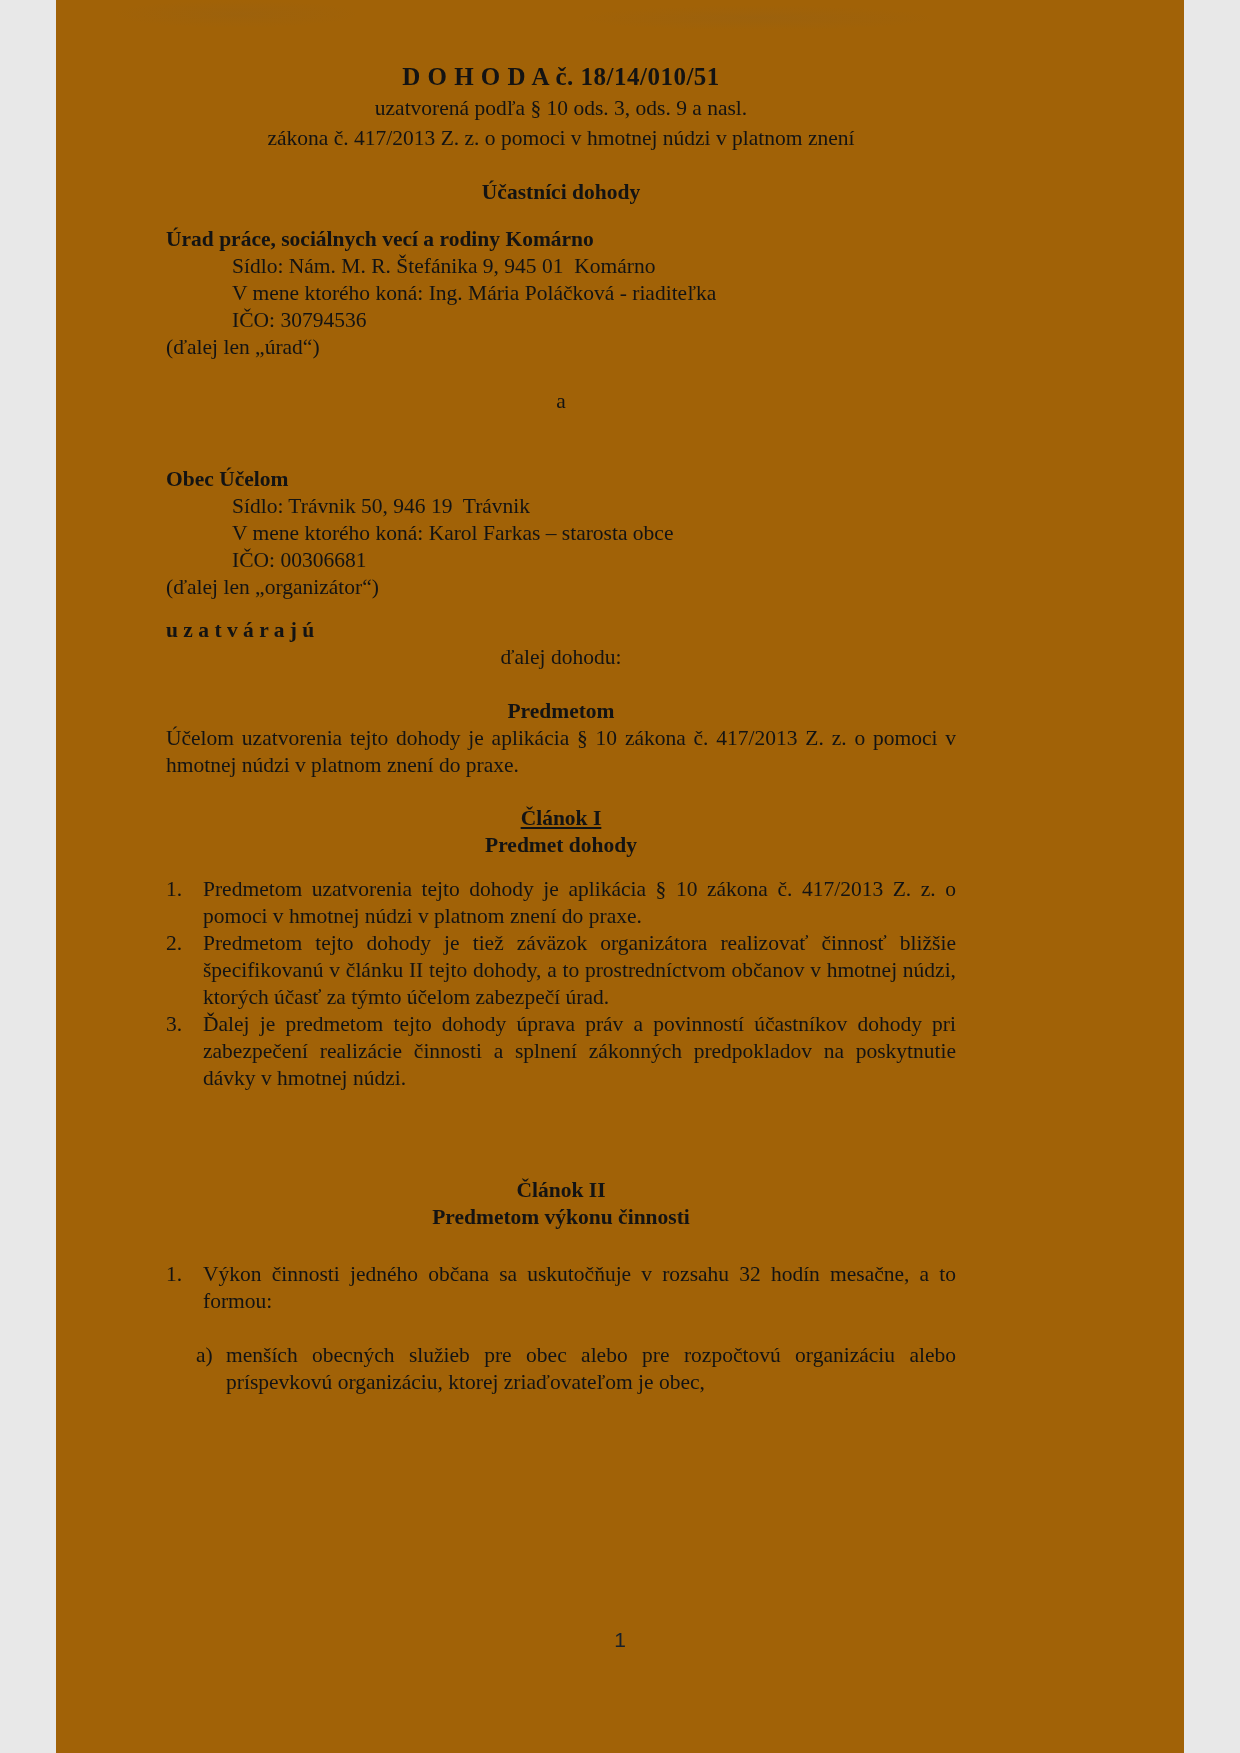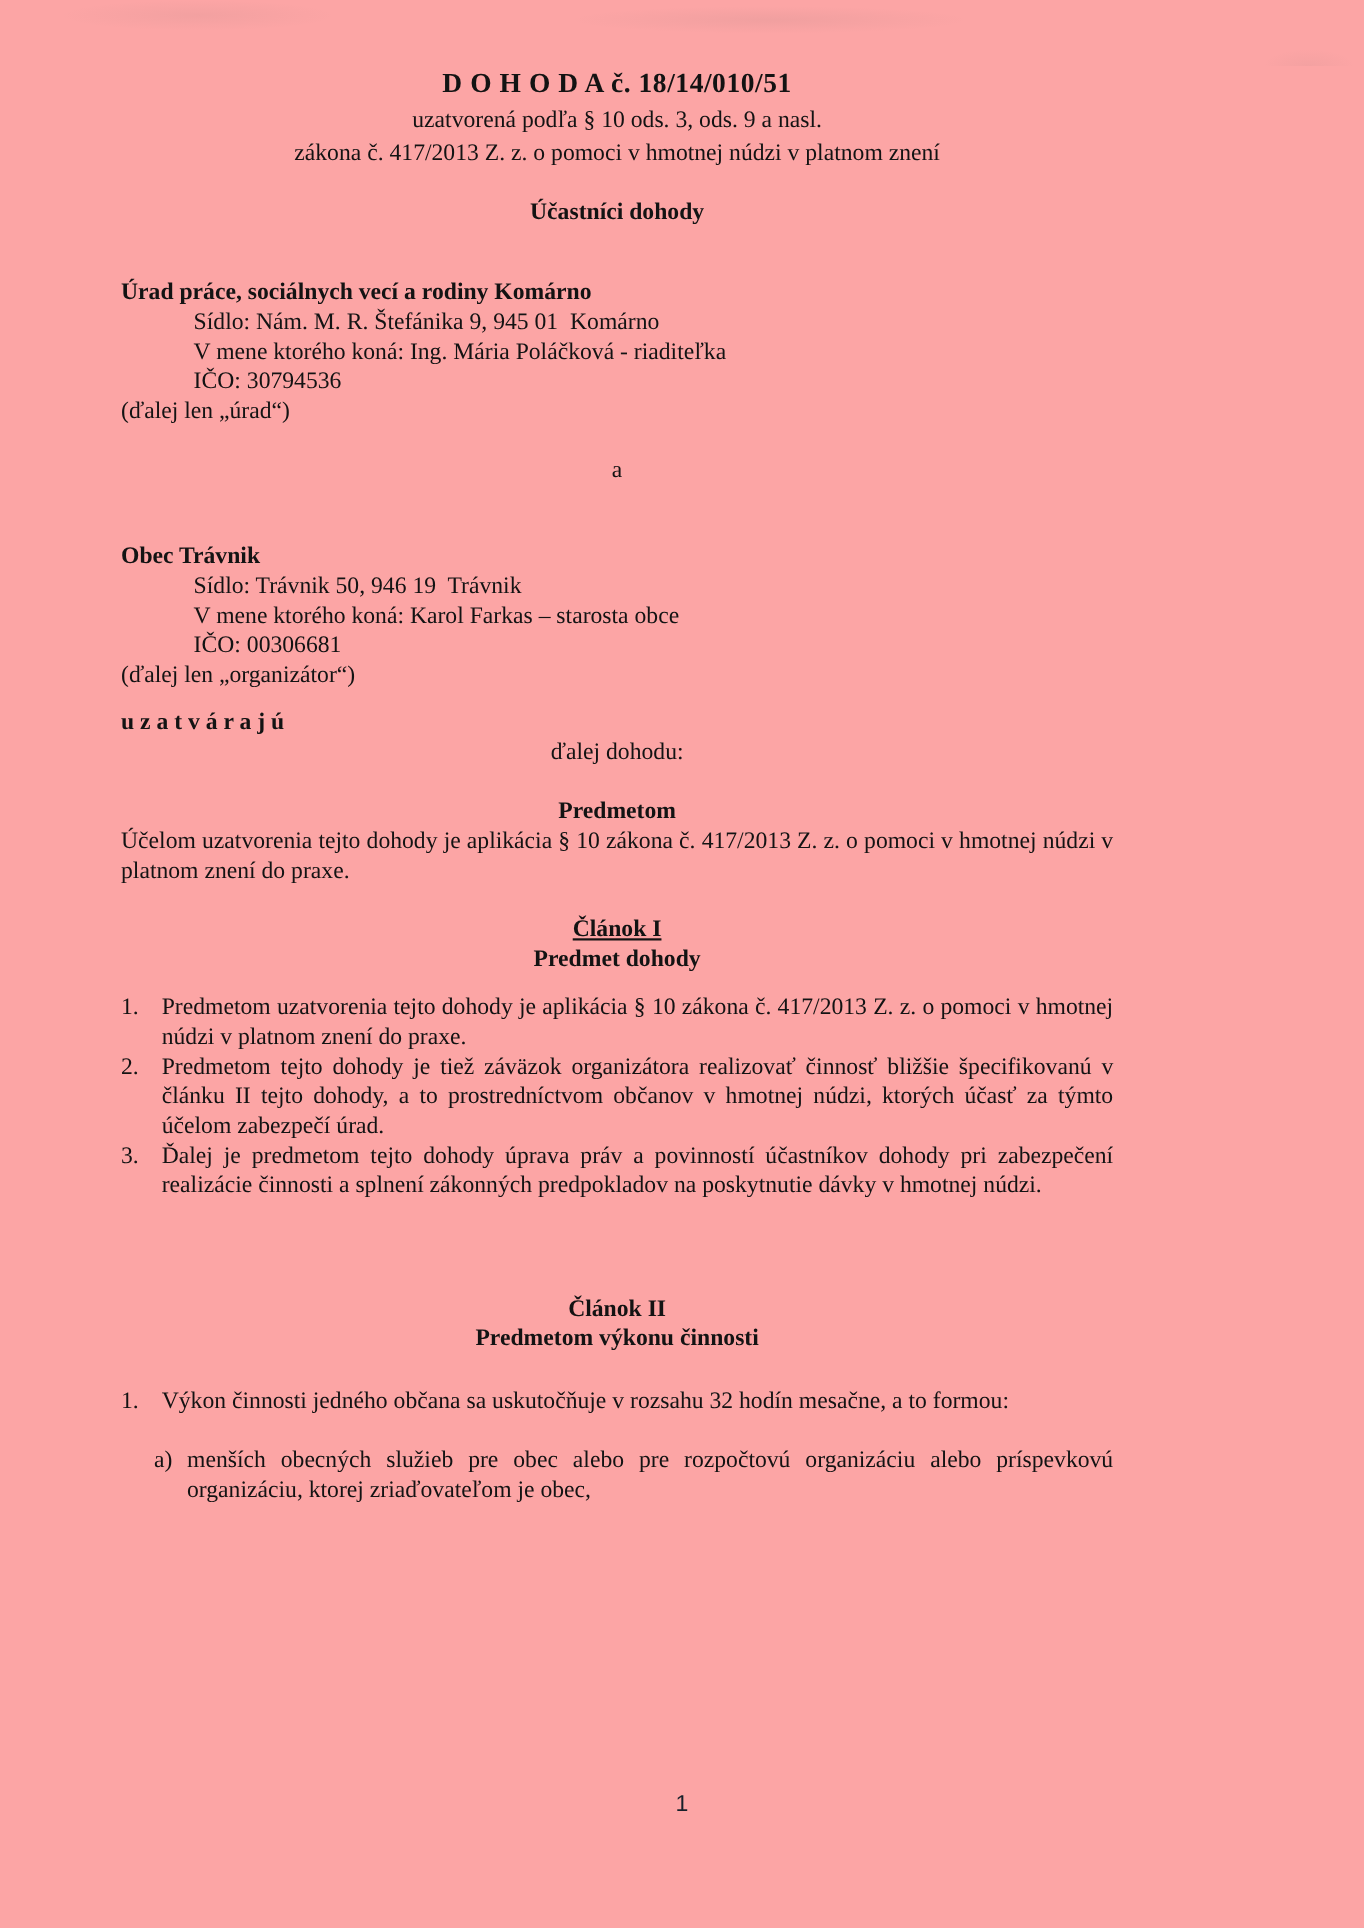--- a/index.html
+++ b/index.html
@@ -2,24 +2,24 @@
 <html lang="sk"><head>
 <meta charset="utf-8">
 <style>
   html, body {
     margin: 0;
     padding: 0;
     background: #e8e8e8;
   }
   .page {
     position: relative;
-    width: 1240px;
+    width: 1128px;
     height: 1753px;
     margin: 0 auto;
-    background: #fca5a5;
+    background: #a16207;
     color: #131313;
     font-family: "Liberation Serif", "DejaVu Serif", serif;
     font-size: 21.5px;
     line-height: 27px;
     overflow: hidden;
     box-sizing: border-box;
     padding: 62px 228px 0 110px;
   }
   
   .scan-noise {
@@ -42,21 +42,21 @@
     letter-spacing: .5px;
   }
   .subtitle { margin-top: 3px; }
 
   .section-heading {
     font-weight: bold;
     text-align: center;
   }
   .participants-heading { margin-top: 27px; }
 
-  .party { margin-top: 46px; }
+  .party { margin-top: 20px; }
   .party-name { font-weight: bold; }
   .party-detail {
     margin-left: 66px;
     white-space: pre-wrap;
   }
   .party-alias { margin-top: 0; }
 
   .connector {
     margin-top: 27px;
     text-align: center;
@@ -128,21 +128,21 @@
     <div class="party-name">Úrad práce, sociálnych vecí a rodiny Komárno</div>
     <div class="party-detail">Sídlo: Nám. M. R. Štefánika 9, 945 01&nbsp; Komárno</div>
     <div class="party-detail">V mene ktorého koná: Ing. Mária Poláčková - riaditeľka</div>
     <div class="party-detail">IČO: 30794536</div>
     <div class="party-alias">(ďalej len „úrad“)</div>
   </div>
 
   <div class="connector">a</div>
 
   <div class="party party-second">
-    <div class="party-name">Obec Trávnik</div>
+    <div class="party-name">Obec Účelom</div>
     <div class="party-detail">Sídlo: Trávnik 50, 946 19&nbsp; Trávnik</div>
     <div class="party-detail">V mene ktorého koná: Karol Farkas – starosta obce</div>
     <div class="party-detail">IČO: 00306681</div>
     <div class="party-alias">(ďalej len „organizátor“)</div>
   </div>
 
   <div class="conclude">u z a t v á r a j ú</div>
   <div class="conclude-sub">ďalej dohodu:</div>
 
   <div class="section-heading preambula-heading">Predmetom</div>

